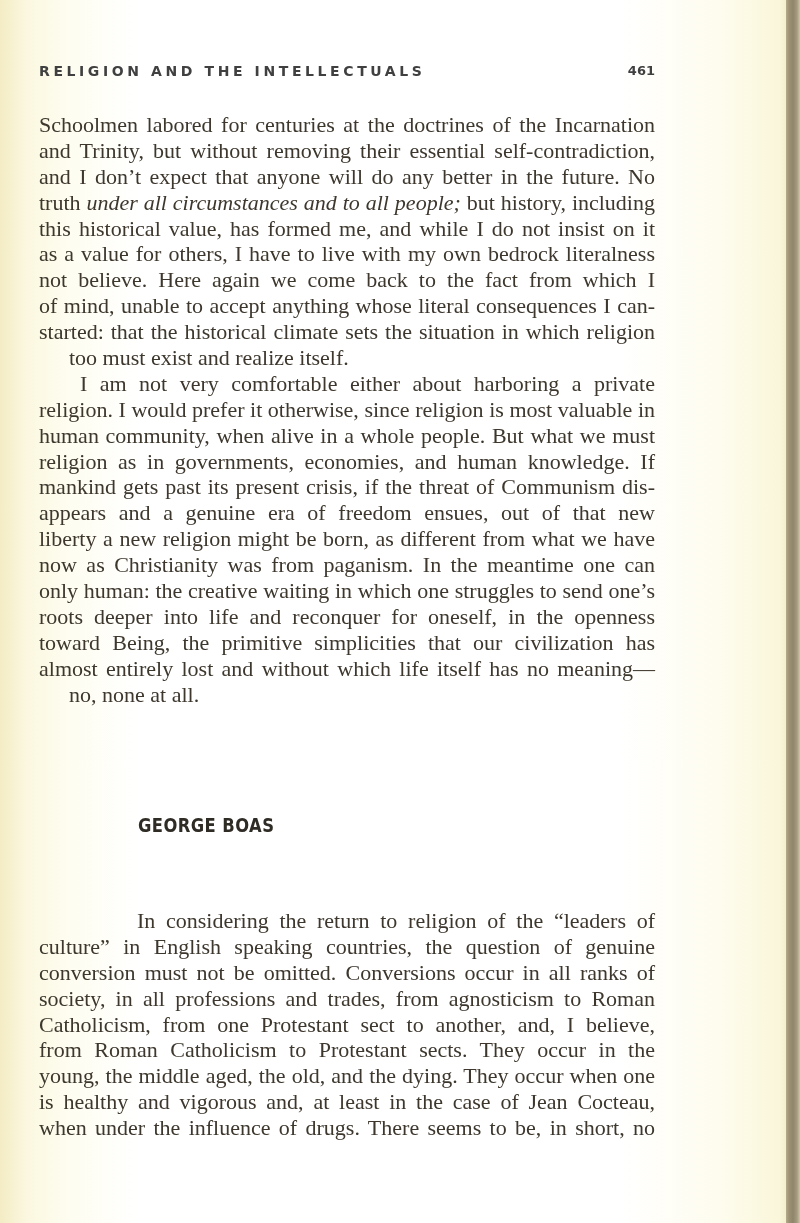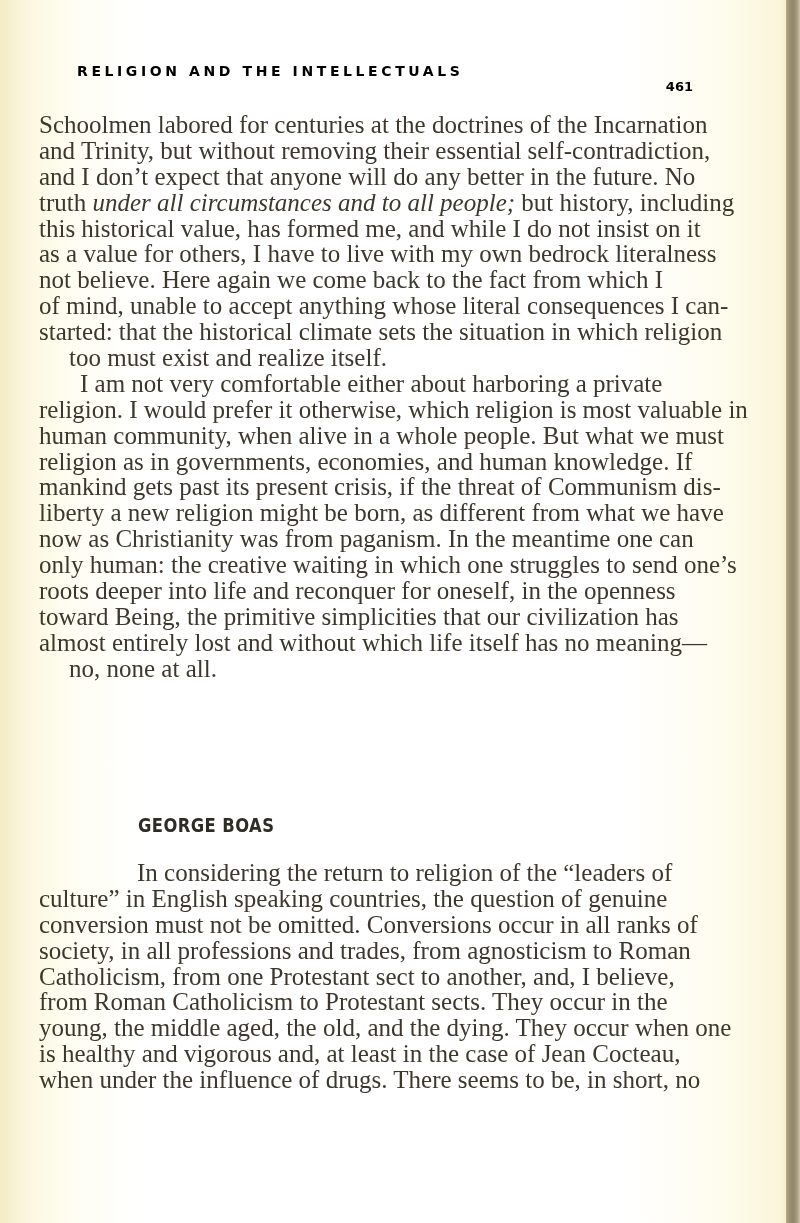--- a/index.html
+++ b/index.html
@@ -26,40 +26,39 @@
     .running-head {
       position: absolute;
       top: 59px;
       left: 39px;
       width: 616px;
       height: 26px;
       font-family: "DejaVu Sans", "Liberation Sans", sans-serif;
       font-size: 14px;
       font-weight: bold;
       letter-spacing: 3.6px;
-      color: #000000;
-      margin-left: 38px;
+      color: #404040;
     }
     .running-head .title {
       position: absolute;
       left: 0;
       top: 4px;
     }
     .running-head .page-number {
       position: absolute;
       right: 0;
-      top: 20px;
+      top: 4px;
       letter-spacing: 0px;
       font-size: 13px;
     }
     .text-block {
       position: absolute;
       left: 39px;
       width: 616px;
-      font-size: 25px;
+      font-size: 22px;
       line-height: 25.9px;
       text-align: justify;
       color: #3d372d;
     }
     .line {
       display: block;
       text-align: justify;
       text-align-last: justify;
       white-space: nowrap;
       height: 25.9px;
@@ -104,37 +103,38 @@
     <span class="line"><span>truth </span><em>under all circumstances and to all people;</em><span> but history, including</span></span>
     <span class="line">this historical value, has formed me, and while I do not insist on it</span>
     <span class="line">as a value for others, I have to live with my own bedrock literalness</span>
     <span class="line">not believe. Here again we come back to the fact from which I</span>
     <span class="line">of mind, unable to accept anything whose literal consequences I can-</span>
     <span class="line">started: that the historical climate sets the situation in which religion</span>
     <span class="line last">too must exist and realize itself.</span>
   </div>
   <div>
     <span class="line ind">I am not very comfortable either about harboring a private</span>
-    <span class="line">religion. I would prefer it otherwise, which religion is most valuable in</span>
+    <span class="line">religion. I would prefer it otherwise, since religion is most valuable in</span>
     <span class="line">human community, when alive in a whole people. But what we must</span>
     <span class="line">religion as in governments, economies, and human knowledge. If</span>
     <span class="line">mankind gets past its present crisis, if the threat of Communism dis-</span>
+    <span class="line">appears and a genuine era of freedom ensues, out of that new</span>
     <span class="line">liberty a new religion might be born, as different from what we have</span>
     <span class="line">now as Christianity was from paganism. In the meantime one can</span>
     <span class="line">only human: the creative waiting in which one struggles to send one’s</span>
     <span class="line">roots deeper into life and reconquer for oneself, in the openness</span>
     <span class="line">toward Being, the primitive simplicities that our civilization has</span>
     <span class="line">almost entirely lost and without which life itself has no meaning—</span>
     <span class="line last">no, none at all.</span>
   </div>
 </div>
 
 <div class="section-heading">GEORGE BOAS</div>
 
-<div class="text-block" style="top:860px;font-family:Liberation Serif, serif;">
+<div class="text-block" style="top:908px;font-family:Liberation Serif, serif;">
   <div>
     <span class="line ind2">In considering the return to religion of the “leaders of</span>
     <span class="line">culture” in English speaking countries, the question of genuine</span>
     <span class="line">conversion must not be omitted. Conversions occur in all ranks of</span>
     <span class="line">society, in all professions and trades, from agnosticism to Roman</span>
     <span class="line">Catholicism, from one Protestant sect to another, and, I believe,</span>
     <span class="line">from Roman Catholicism to Protestant sects. They occur in the</span>
     <span class="line">young, the middle aged, the old, and the dying. They occur when one</span>
     <span class="line">is healthy and vigorous and, at least in the case of Jean Cocteau,</span>
     <span class="line">when under the influence of drugs. There seems to be, in short, no</span>

